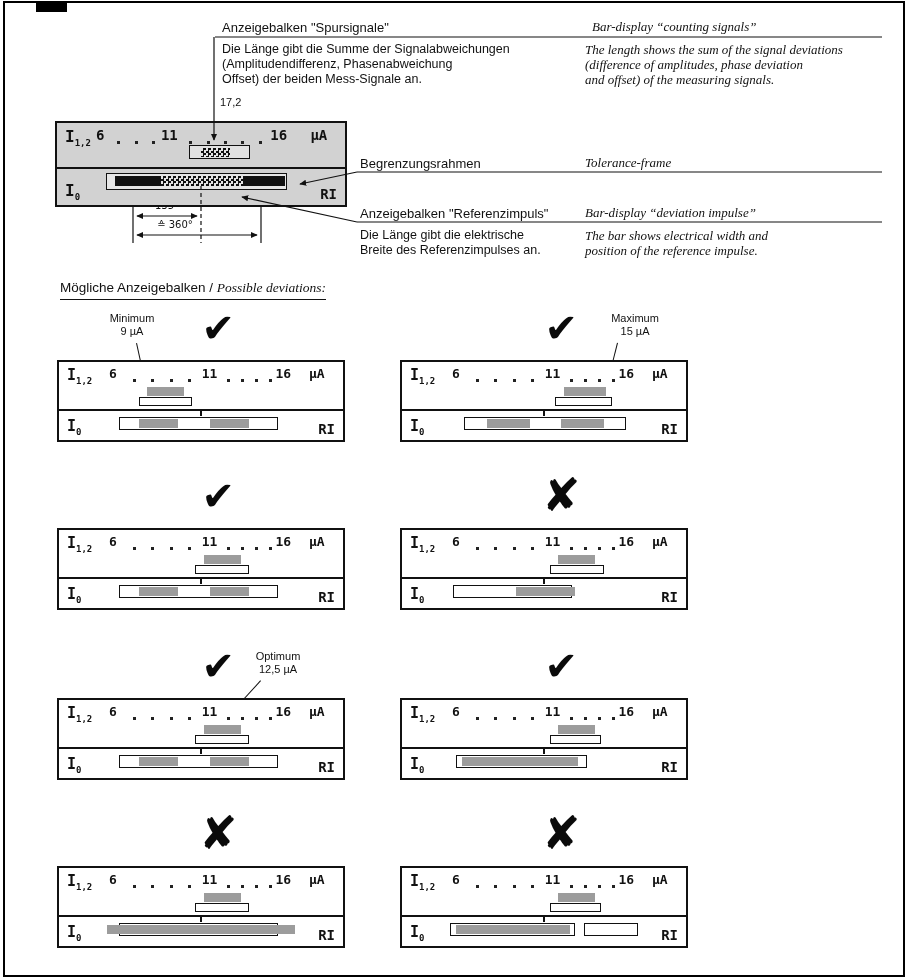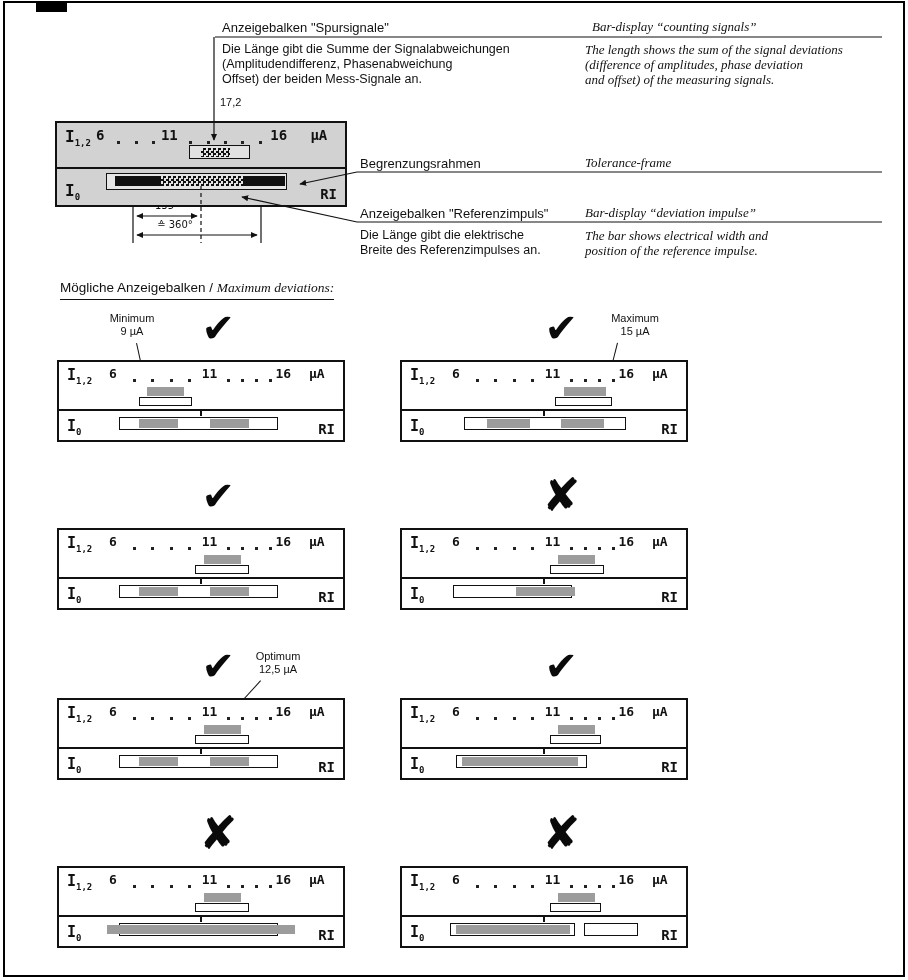--- a/index.html
+++ b/index.html
@@ -106,21 +106,21 @@
     <div class="dot mdot" style="left: 27%;"></div>
     <div class="dot mdot" style="left: 33%;"></div>
     <div class="dot mdot" style="left: 46%;"></div>
     <div class="dot mdot" style="left: 52%;"></div>
     <div class="dot mdot" style="left: 58%;"></div>
     <div class="dot mdot" style="left: 64%;"></div>
     <div class="dot mdot" style="left: 70%;"></div>
   </div>
 
 <div class="abs heading" style="left:60px; top:278px;">
-  <span class="de">Mögliche Anzeigebalken / </span><span class="en">Maximum deviations:</span>
+  <span class="de">Mögliche Anzeigebalken / </span><span class="en">Possible deviations:</span>
 </div>
 
 <div id="diagram-grid">
     <div class="mini" style="left: 57px; top: 310px;">
     <div class="mark check">✔</div>
     <div class="ann" style="left: 38px; top: 2px;">Minimum
 9 µA</div>
     <div class="ann-line" style="left: 80px; top: 33px; width: 43.013px; transform: rotate(77.5405deg);"></div>
     <div class="mini-box">
       <span class="chan"><span>I</span><sub>1,2</sub></span>

